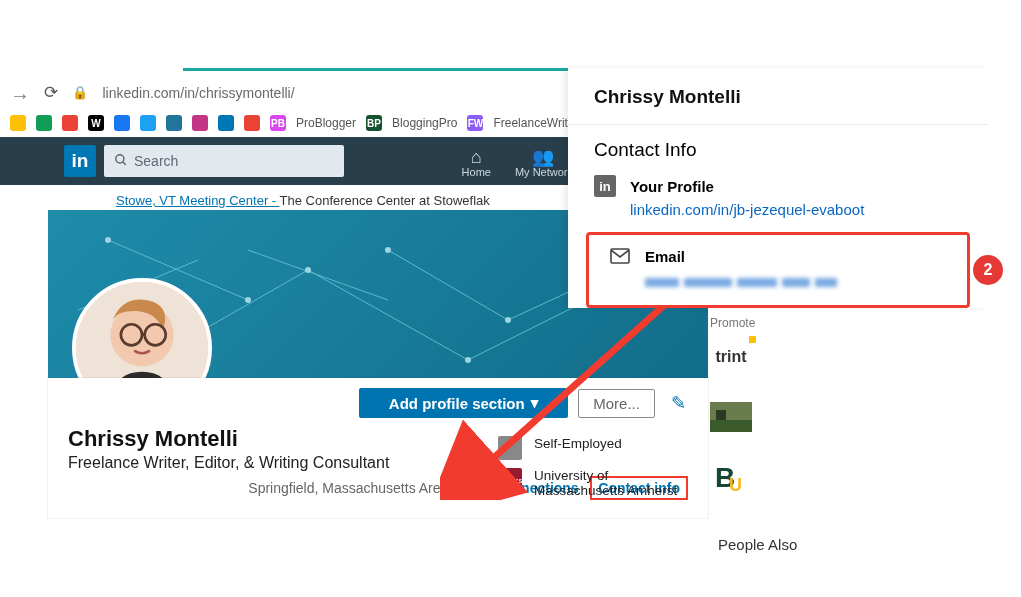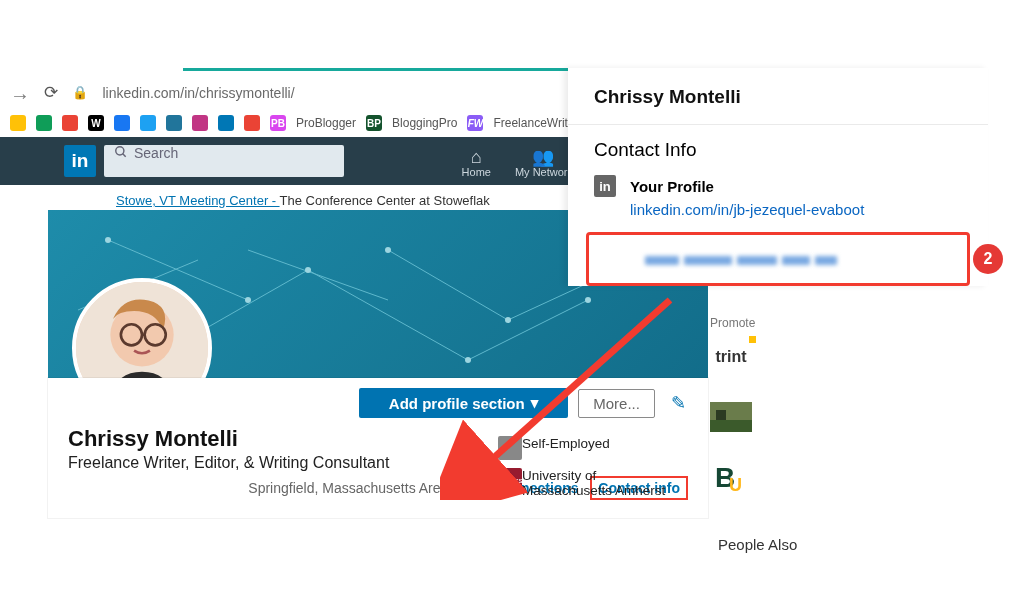--- a/index.html
+++ b/index.html
@@ -13,21 +13,21 @@
   .lock { color: #555; font-size: 13px; }
   .url { color: #6a6a6a; font-size: 14px; }
 
   .bookmarks { display: flex; align-items: center; gap: 10px; padding: 4px 10px 6px 10px; font-size: 12px; flex-wrap: nowrap; overflow: hidden; }
   .bm-ico { width: 16px; height: 16px; border-radius: 3px; display: inline-flex; align-items: center; justify-content: center; font-size: 10px; font-weight: bold; color: #fff; flex-shrink: 0; }
   .bm-text { color: #555; font-size: 12px; flex-shrink: 0; }
 
   
   .li-nav { background: #283e4a; height: 48px; display: flex; align-items: center; padding: 0 0 0 64px; }
   .li-logo { background: #0077b5; color: #fff; font-weight: 700; width: 32px; height: 32px; border-radius: 2px; display: flex; align-items: center; justify-content: center; font-size: 19px; margin-right: 8px; }
-  .li-search { background: #e1e9ee; height: 32px; width: 240px; border-radius: 2px; display: flex; align-items: flex-start; padding: 0 10px; color: #667; font-size: 14px; gap: 6px; }
+  .li-search { background: #e1e9ee; height: 32px; width: 240px; border-radius: 2px; display: flex; align-items: center; padding: 0 10px; color: #667; font-size: 14px; gap: 6px; }
   .li-nav-right { margin-left: auto; display: flex; }
   .nav-item { color: #cdd7de; font-size: 11px; text-align: center; padding: 4px 12px 0 12px; }
   .nav-item .ico { font-size: 18px; display: block; line-height: 1; }
 
   
   .promo { font-size: 13px; margin: 8px 0 2px 116px; }
   .promo a { color: #0073b1; }
   .promo .plain { color: #333; }
 
   
@@ -43,21 +43,21 @@
   .btn-more { border: 1px solid #8a8a8a; color: #666; background: #fff; padding: 5px 14px; font-size: 15px; border-radius: 2px; }
   .edit-pencil { color: #0073b1; font-size: 18px; padding:0 6px;}
 
   .name { font-size: 22px; color: #111; margin-top: 34px; }
   .headline { font-size: 16px; color: #222; margin-top: 2px; }
   .meta { font-size: 14px; color: #666; margin-top: 4px; text-align: right; }
   .meta .link { color: #0073b1; font-weight: 600; }
   .contact-info-link { color:#0073b1; font-weight:600; border: 2px solid #f23b2f; padding: 2px 6px; display:inline-block; }
 
   .work-edu { position: absolute; right: 20px; top: 58px; font-size: 13.5px; color: #222; width: 190px;}
-  .work-edu .row { display:flex; gap:0; margin-bottom:8px; }
+  .work-edu .row { display:flex; gap:12px; margin-bottom:8px; }
   .mini-logo { width:24px; height:24px; border-radius:2px; background:#971b2f; color:#fff; font-size:8px; display:flex; align-items:center; justify-content:center; flex-shrink:0; }
 
   
   .sidebar { position:absolute; left:710px; top:316px; width: 80px; font-size:12px; color:#333;}
   .sidebar .promote { color:#777; margin-bottom:6px; font-size:12px;}
   .side-logo { width:42px; height:42px; margin-bottom:18px; display:flex; align-items:center; justify-content:center; }
 
   .also { position:absolute; left:718px; top:536px; font-size:15px; color:#333; }
 
   
@@ -104,21 +104,21 @@
       <span class="bm-ico" style="background: rgb(24, 119, 242);"></span>
       <span class="bm-ico" style="background: rgb(29, 161, 242);"></span>
       <span class="bm-ico" style="background: rgb(33, 117, 155);"></span>
       <span class="bm-ico" style="background: rgb(193, 53, 132);"></span>
       <span class="bm-ico" style="background: rgb(0, 119, 181);"></span>
       <span class="bm-ico" style="background: rgb(234, 67, 53);"></span>
       <span class="bm-ico" style="background: #d946ef;">PB</span>
       <span class="bm-text">ProBlogger</span>
       <span class="bm-ico" style="background: #14532d;">BP</span>
       <span class="bm-text">BloggingPro</span>
-      <span class="bm-ico" style="background: #8b5cf6; font-style: italic;">FW</span>
+      <span class="bm-ico" style="background: #8b5cf6;">FW</span>
       <span class="bm-text">FreelanceWriting</span>
     </div>
 
   <div class="li-nav">
     <div class="li-logo">in</div>
     <div class="li-search">
       <span>
         <svg width="14" height="14" viewBox="0 0 24 24" fill="none" stroke="#667" stroke-width="2.5">
             <circle cx="10" cy="10" r="7"></circle>
             <line x1="20" y1="20" x2="15" y2="15"></line>
@@ -240,20 +240,29 @@
   <div class="popup-sep"></div>
   <div class="popup-h2">Contact Info</div>
   <div class="ci-row">
     <div class="ci-head">
       <div class="ci-icon-box li-sq">in</div>
       <div class="ci-label">Your Profile</div>
     </div>
     <div class="ci-val">linkedin.com/in/jb-jezequel-evaboot</div>
   </div>
   <div class="email-hi">
+    <div class="ci-head">
+      <div class="ci-icon-box">
+        <svg width="20" height="16" viewBox="0 0 20 16" fill="none" stroke="#444" stroke-width="1.6">
+            <rect x="1" y="1" width="18" height="14" rx="1"></rect>
+            <path d="M1 2 L10 9 L19 2"></path>
+          </svg>
+      </div>
+      <div class="ci-label">Email</div>
+    </div>
     <div class="blur-val">
       <span style="width:34px"></span>
         <span style="width:48px"></span>
         <span style="width:40px"></span>
         <span style="width:28px"></span>
         <span style="width:22px"></span>
     </div>
     <div class="badge2">2</div>
   </div>
 </div>

